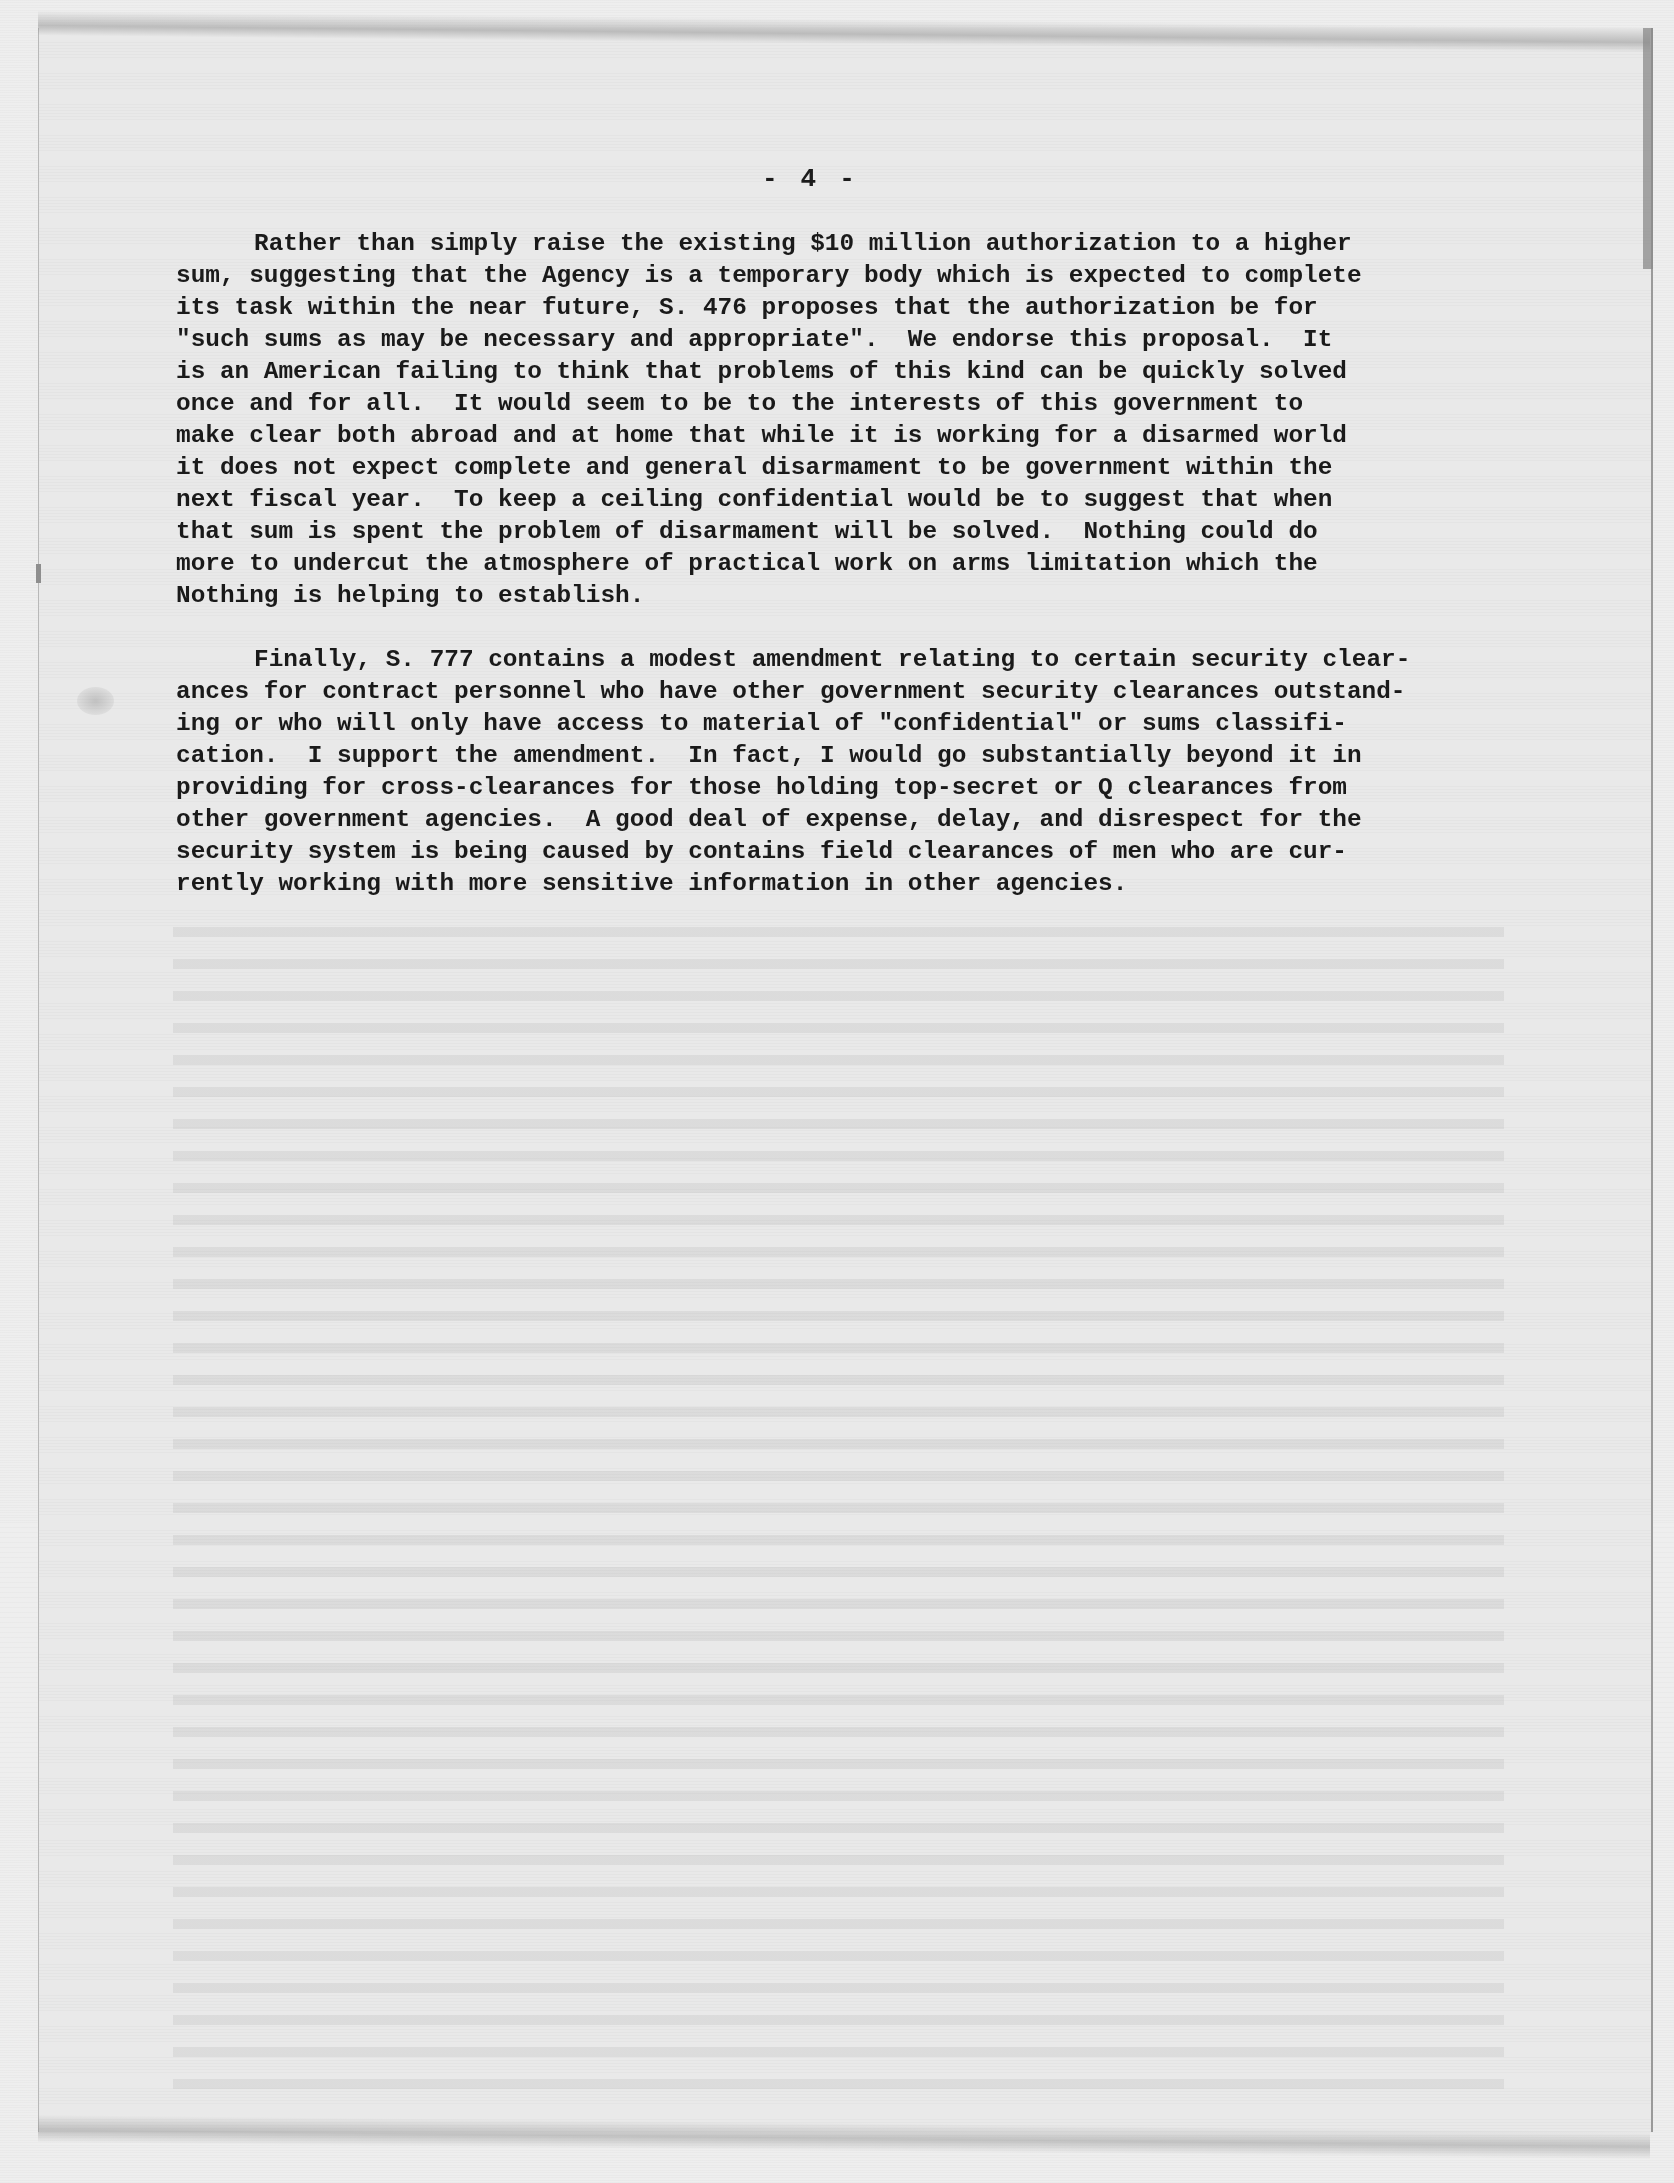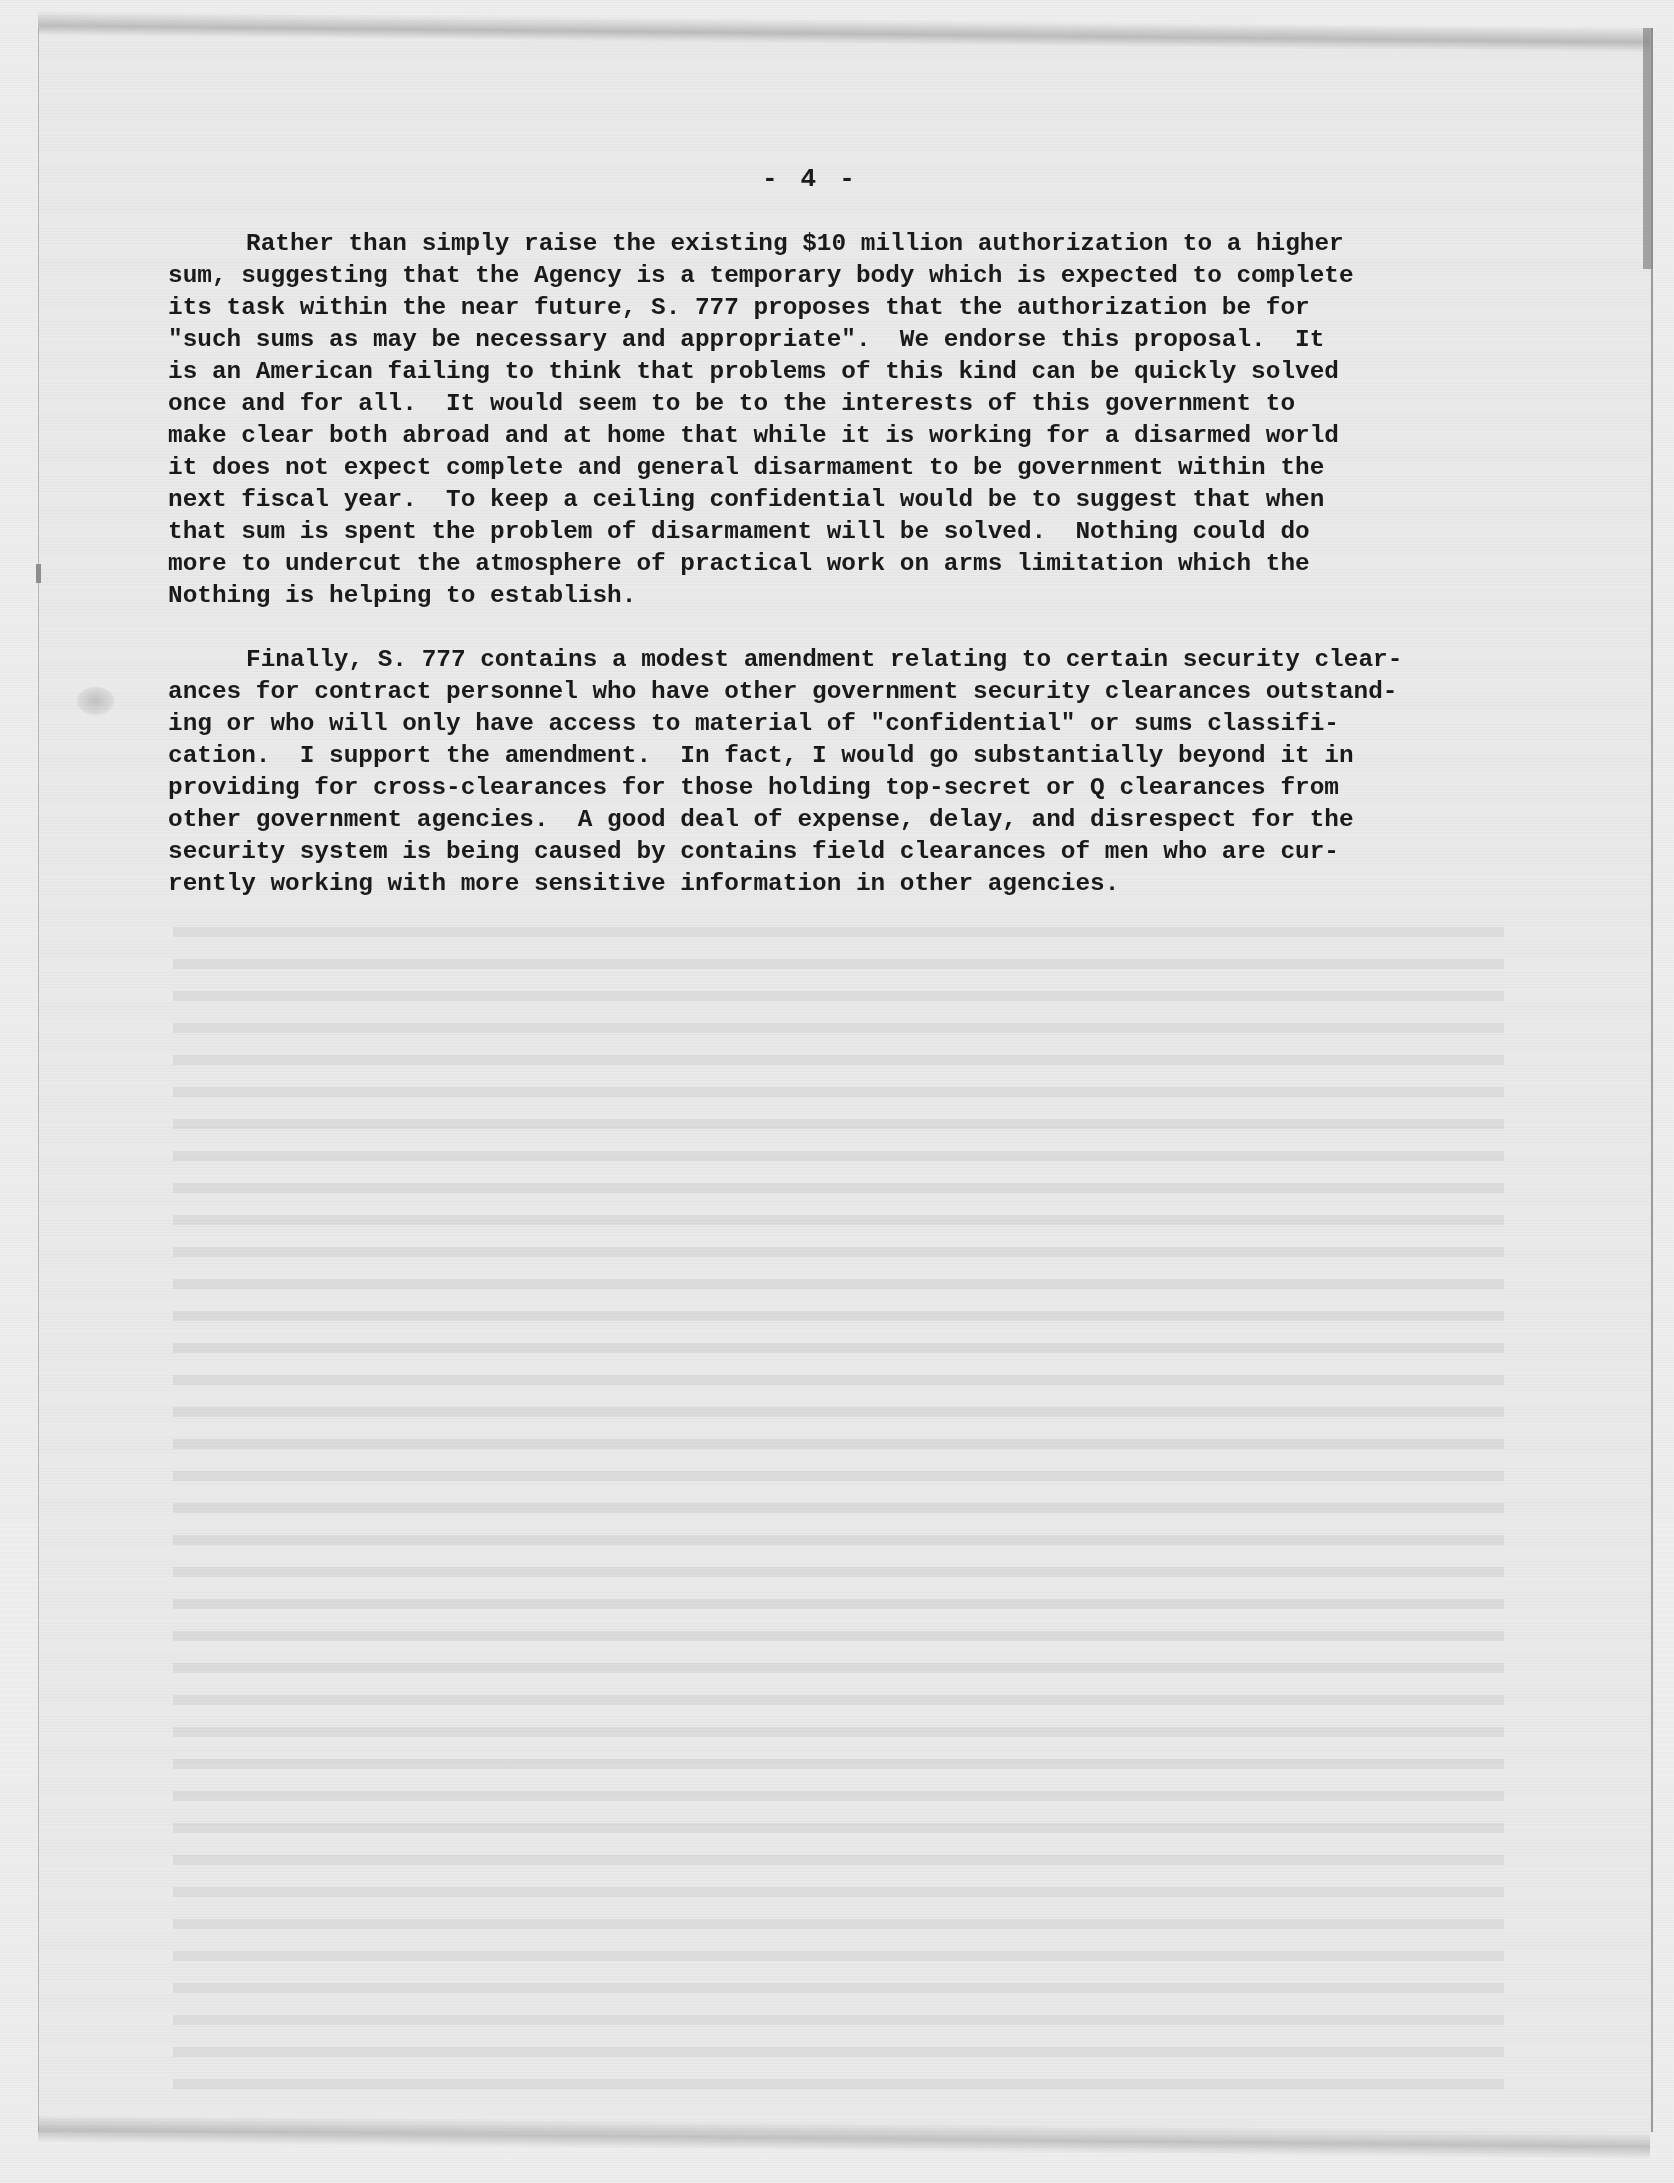--- a/index.html
+++ b/index.html
@@ -91,21 +91,21 @@
       position: absolute;
       left: 762px;
       top: 164px;
       font-size: 26px;
       font-weight: bold;
       color: #1c1c1c;
       letter-spacing: 3.7px;
     }
     .body-text {
       position: absolute;
-      left: 168px;
+      left: 176px;
       top: 228px;
       width: 1275px;
       color: #1a1a1a;
       font-size: 24.4px;
       font-weight: bold;
       line-height: 32px;
     }
     .paragraph {
       margin: 0 0 32px 0;
     }
@@ -128,21 +128,21 @@
 <div class="left-mark"></div>
 <div class="smudge"></div>
 <div class="bleed"></div>
 
 <div class="page-number">- 4 -</div>
 
 <div class="body-text">
   <div class="paragraph">
     <span class="line indent">Rather than simply raise the existing $10 million authorization to a higher</span>
     <span class="line">sum, suggesting that the Agency is a temporary body which is expected to complete</span>
-    <span class="line">its task within the near future, S. 777 proposes that the authorization be for</span>
+    <span class="line">its task within the near future, S. 476 proposes that the authorization be for</span>
     <span class="line">"such sums as may be necessary and appropriate".  We endorse this proposal.  It</span>
     <span class="line">is an American failing to think that problems of this kind can be quickly solved</span>
     <span class="line">once and for all.  It would seem to be to the interests of this government to</span>
     <span class="line">make clear both abroad and at home that while it is working for a disarmed world</span>
     <span class="line">it does not expect complete and general disarmament to be government within the</span>
     <span class="line">next fiscal year.  To keep a ceiling confidential would be to suggest that when</span>
     <span class="line">that sum is spent the problem of disarmament will be solved.  Nothing could do</span>
     <span class="line">more to undercut the atmosphere of practical work on arms limitation which the</span>
     <span class="line">Nothing is helping to establish.</span>
   </div>

